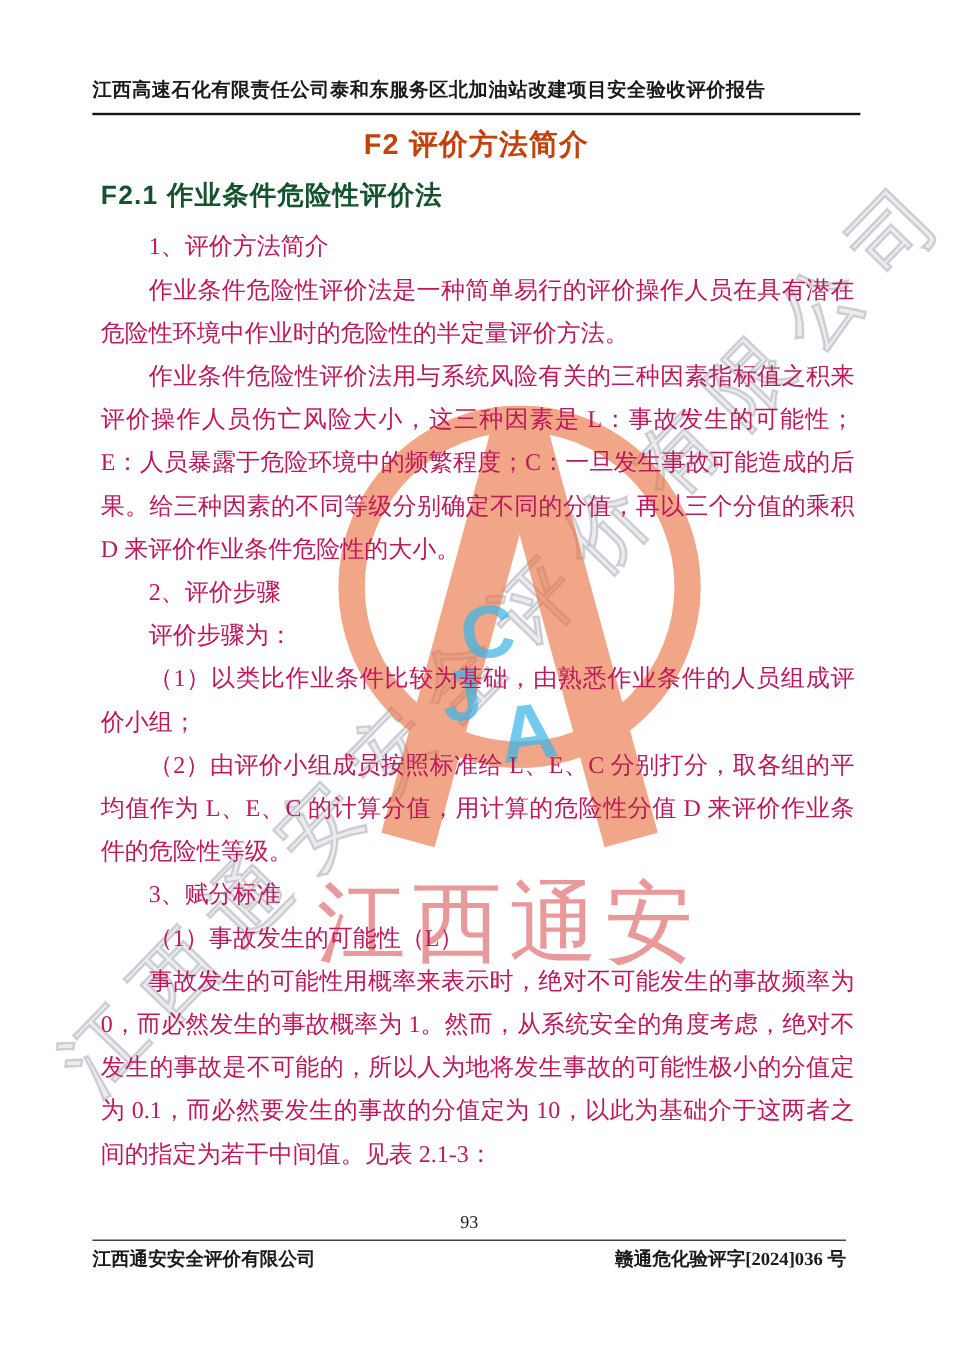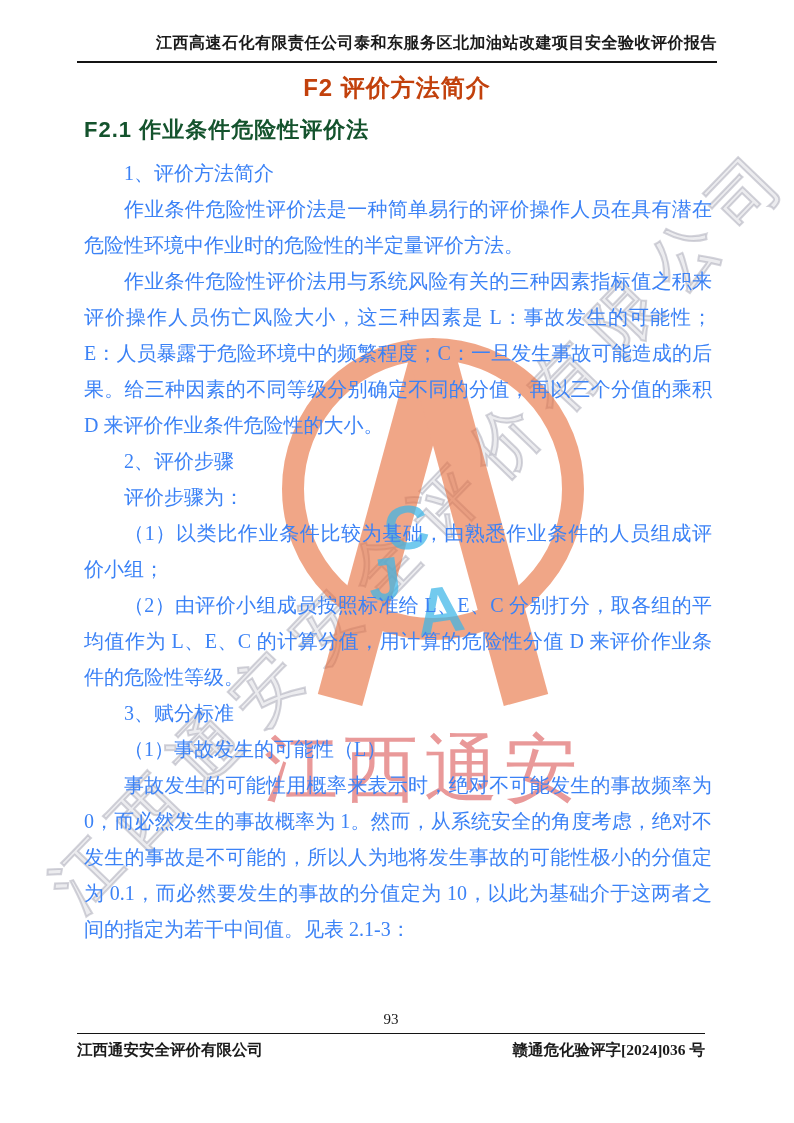--- a/index.html
+++ b/index.html
@@ -59,22 +59,22 @@
     font-family: "Liberation Serif", serif;
     color: rgba(217, 79, 79, 0.58);
     white-space: nowrap;
   }
 
   
   .content { position: relative; z-index: 1; height: 100%; }
 
   .doc-header {
     margin: 0 77px;
-    padding-top: 32px;
-    text-align: right;
+    padding-top: 65px;
+    text-align: left;
     font-size: 16px;
     line-height: 22px;
     border-bottom: 2.5px solid #141414;
     padding-bottom: 7px;
     font-weight: 600;
     letter-spacing: 0.5px;
   }
   .chapter-title {
     margin-top: 11px;
     text-align: center;
@@ -96,21 +96,21 @@
   }
   .body-text {
     margin: 12px 82px 0 84px;
   }
   .body-text p {
     font-size: 20px;
     line-height: 36px;
     text-align: justify;
     text-justify: inter-ideograph;
     text-indent: 2em;
-    color: #3b82f6;
+    color: #be185d;
   }
 
   
   .doc-footer {
     position: absolute;
     left: 77px;
     right: 89px;
     top: 1010px;
     z-index: 1;
   }

